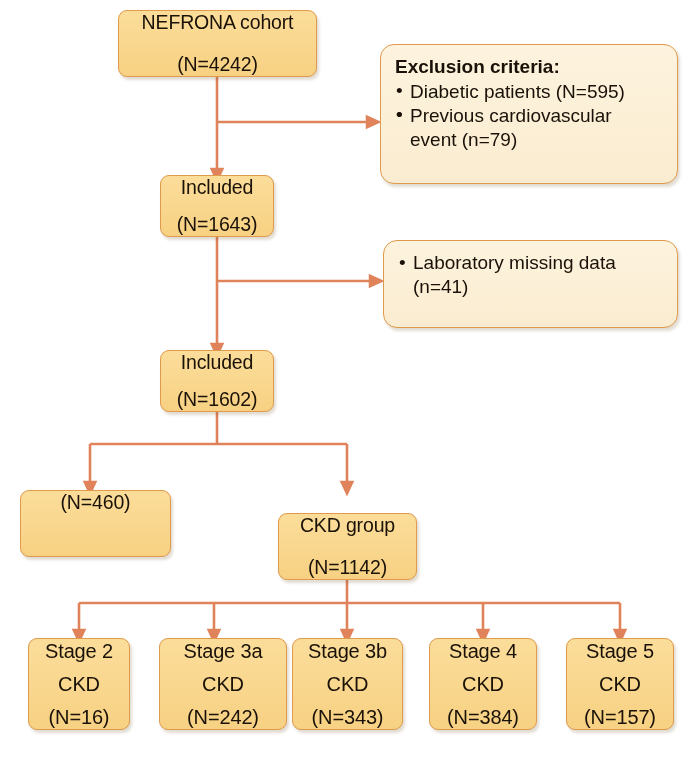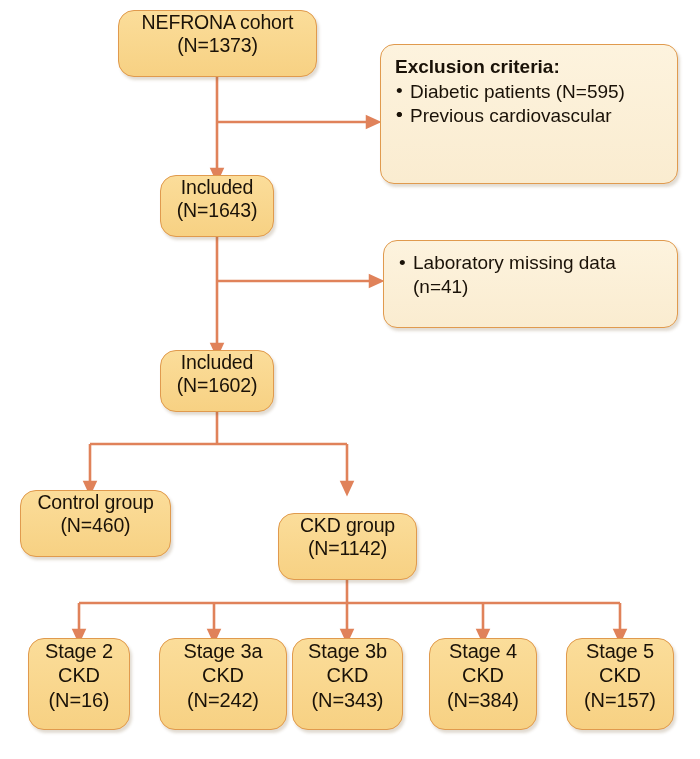--- a/index.html
+++ b/index.html
@@ -30,26 +30,26 @@
     left: 0;
     top: 0;
     width: 700px;
     height: 759px;
     pointer-events: none;
   }
   
   .node {
     position: absolute;
     box-sizing: border-box;
-    border-radius: 16px;
+    border-radius: 9px;
     border: 1.6px solid #e09a4e;
     display: flex;
     flex-direction: column;
     align-items: center;
-    justify-content: flex-start;
+    justify-content: space-between;
     text-align: center;
     box-shadow: 2px 3px 3px rgba(120, 90, 50, 0.22);
   }
   .node.primary {
     background: #f9d68a;
     background-image: linear-gradient(180deg, #fbdd9a 0%, #f7d183 100%);
   }
   .node.note {
     background: #fbefd6;
     background-image: linear-gradient(180deg, #fdf3de 0%, #faecd0 100%);
@@ -134,36 +134,37 @@
       <path d="M79,603 L79,636" marker-end="url(#arrowhead)"></path>
       <path d="M214,603 L214,636" marker-end="url(#arrowhead)"></path>
       <path d="M347,603 L347,636" marker-end="url(#arrowhead)"></path>
       <path d="M483,603 L483,636" marker-end="url(#arrowhead)"></path>
       <path d="M620,603 L620,636" marker-end="url(#arrowhead)"></path>
     </g>
   </svg>
 
   <div class="node primary" style="left:118px; top:10px; width:199px; height:67px;">
     <span class="line">NEFRONA cohort</span>
-    <span class="line">(N=1373)</span>
+    <span class="line">(N=4242)</span>
   </div>
 
   <div class="node note" style="left:380px; top:44px; width:298px; height:140px;">
     <div class="note-inner">
       <div class="note-title">Exclusion criteria:</div>
       <div class="note-item">
         <span class="bullet">•</span>
         <span>Diabetic patients (N=595)</span>
       </div>
       <div class="note-item">
         <span class="bullet">•</span>
       </div>
       <div class="note-item">
         <span class="bullet">•</span>
         <span>Previous cardiovascular</span>
+        <span class="cont">event (n=79)</span>
       </div>
     </div>
   </div>
 
   <div class="node primary" style="left:160px; top:175px; width:114px; height:62px;">
     <span class="line">Included</span>
     <span class="line">(N=1643)</span>
   </div>
 
   <div class="node note" style="left:383px; top:240px; width:295px; height:88px;">
@@ -175,21 +176,20 @@
       </div>
     </div>
   </div>
 
   <div class="node primary" style="left:160px; top:350px; width:114px; height:62px;">
     <span class="line">Included</span>
     <span class="line">(N=1602)</span>
   </div>
 
   <div class="node primary" style="left:20px; top:490px; width:151px; height:67px;">
-    <span class="line">Control group</span>
     <span class="line">(N=460)</span>
   </div>
 
   <div class="node primary" style="left:278px; top:490px; width:139px; height:67px;margin-top:23px;">
     <span class="line">CKD group</span>
     <span class="line">(N=1142)</span>
   </div>
 
   <div class="node primary stage" style="left:28px; top:638px; width:102px; height:92px;">
     <span class="line">Stage 2</span>

